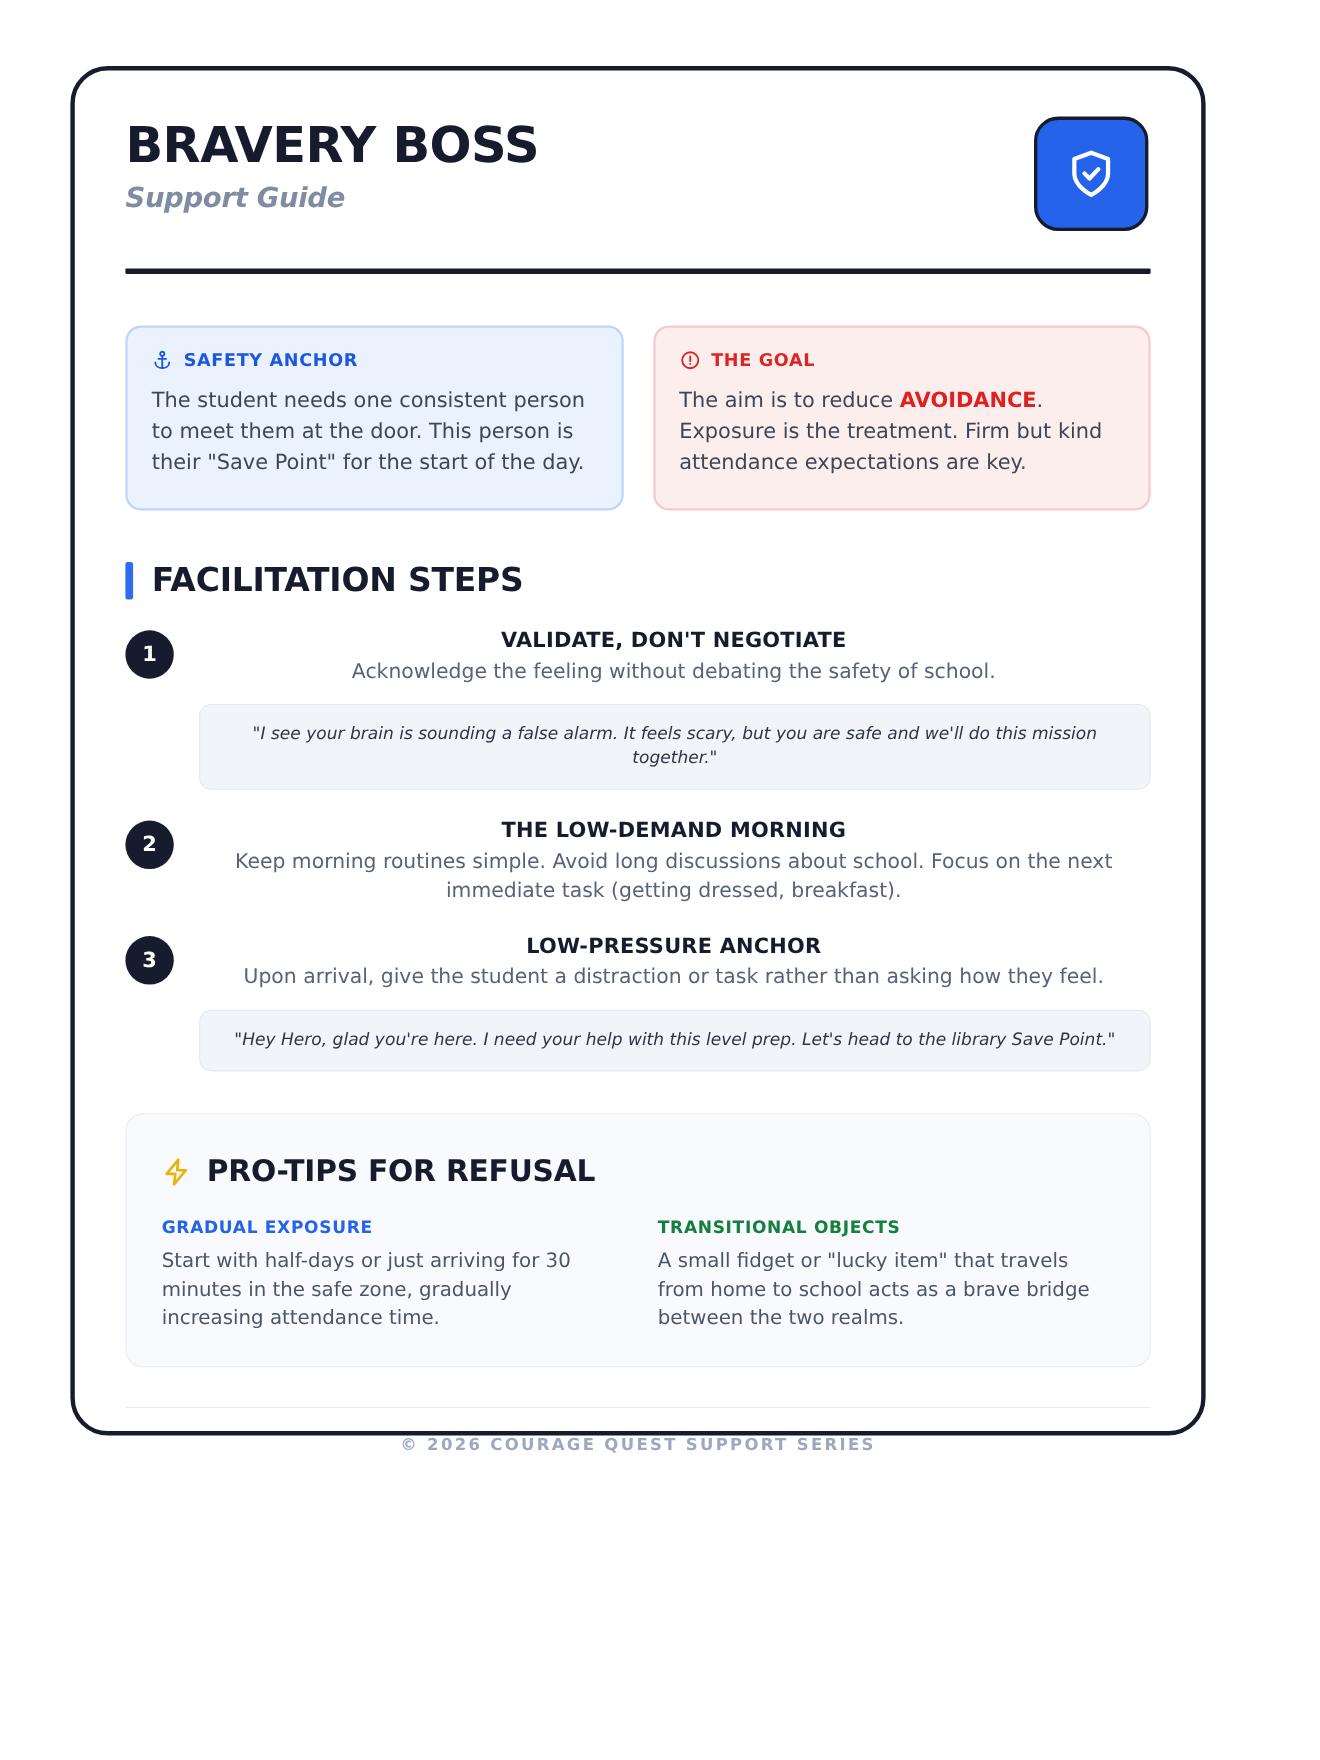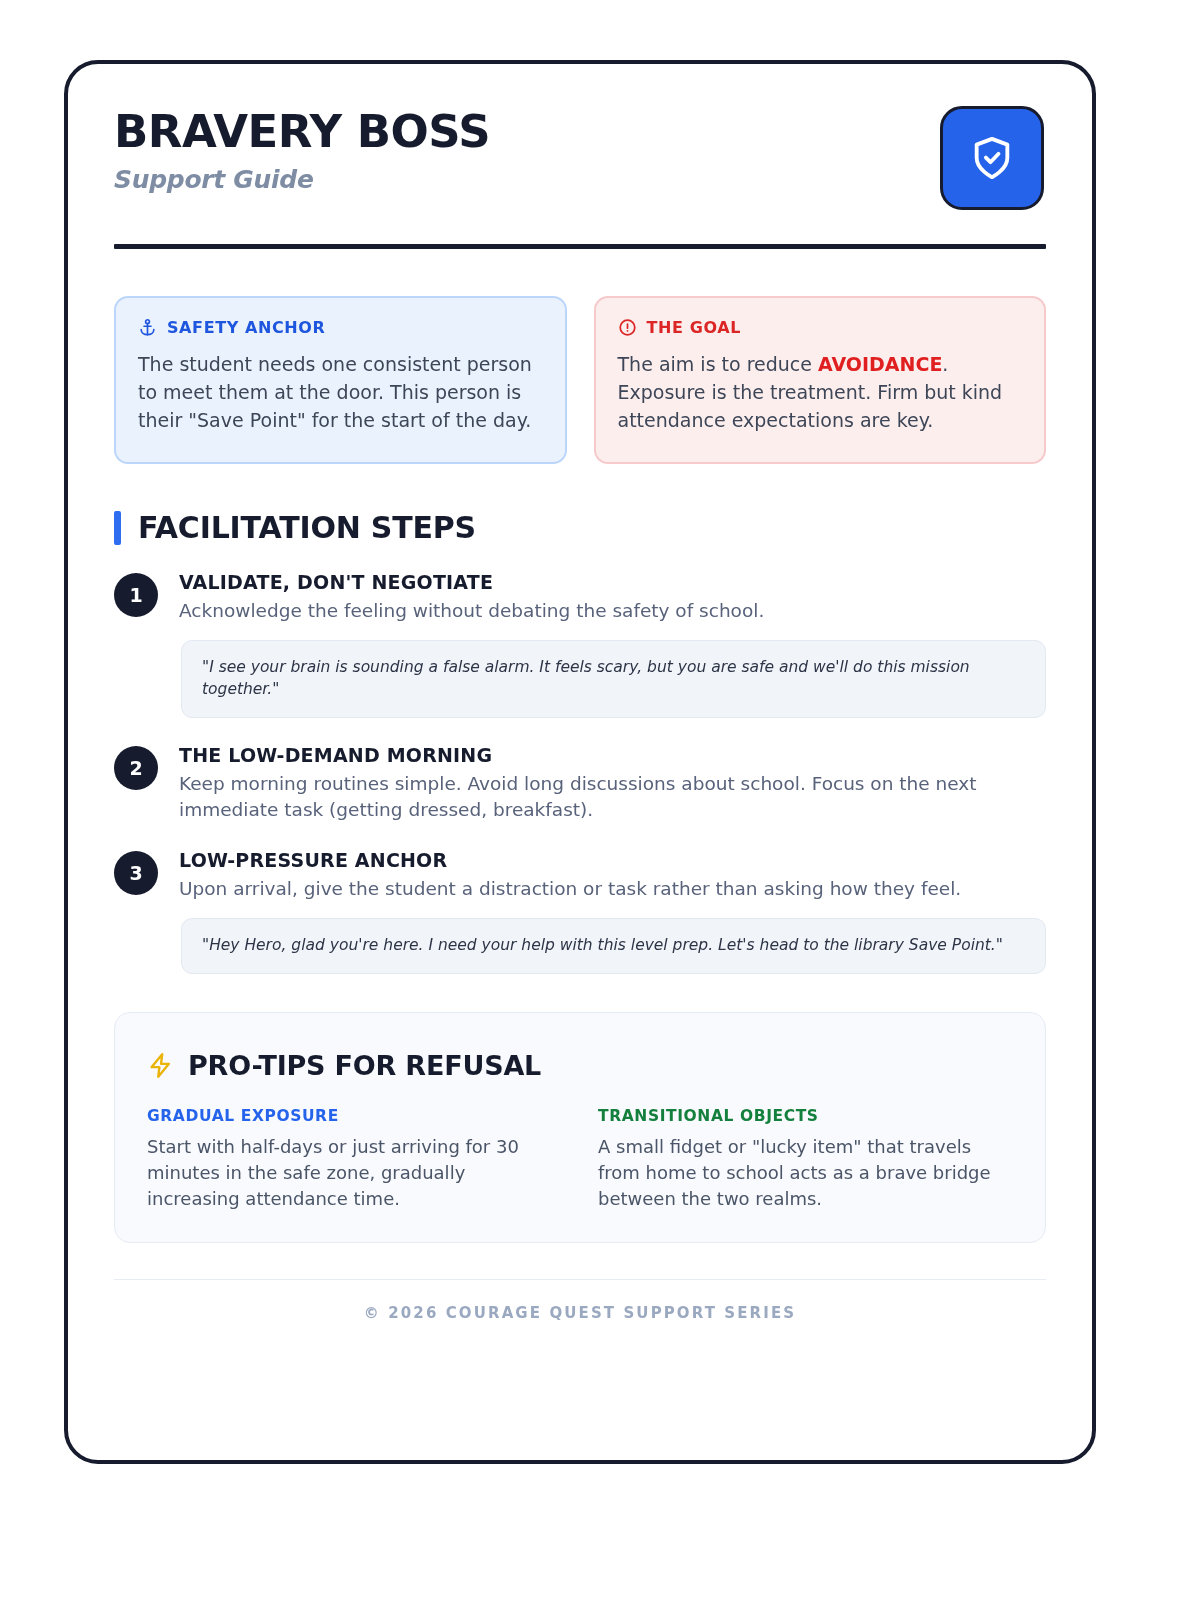--- a/index.html
+++ b/index.html
@@ -12,21 +12,21 @@
     background: #ffffff;
     font-family: "DejaVu Sans", "Liberation Sans", sans-serif;
     -webkit-font-smoothing: antialiased;
   }
 
   .page {
     position: absolute;
     left: 64px;
     top: 60px;
     width: 1032px;
-    height: 1404px;
+    height: 1245px;
     background: #ffffff;
     border: 4px solid #161c2d;
     border-radius: 34px;
     box-sizing: border-box;
   }
 
   .inner {
     padding: 40px 46px 0 46px;
   }
 
@@ -150,21 +150,21 @@
     border-radius: 50%;
     background: #161c2d;
     color: #ffffff;
     font-size: 19px;
     font-weight: 700;
     display: flex;
     align-items: center;
     justify-content: center;
     margin-top: 2px;
   }
-  .step-content { flex: 1; min-width: 0; }
+  .step-content { flex: 1; min-width: 0; text-align: center; }
   .step-title {
     font-size: 19px;
     font-weight: 800;
     color: #161c2d;
     letter-spacing: 0.2px;
     margin-bottom: 5px;
   }
   .step-desc {
     font-size: 18.5px;
     line-height: 1.42;

